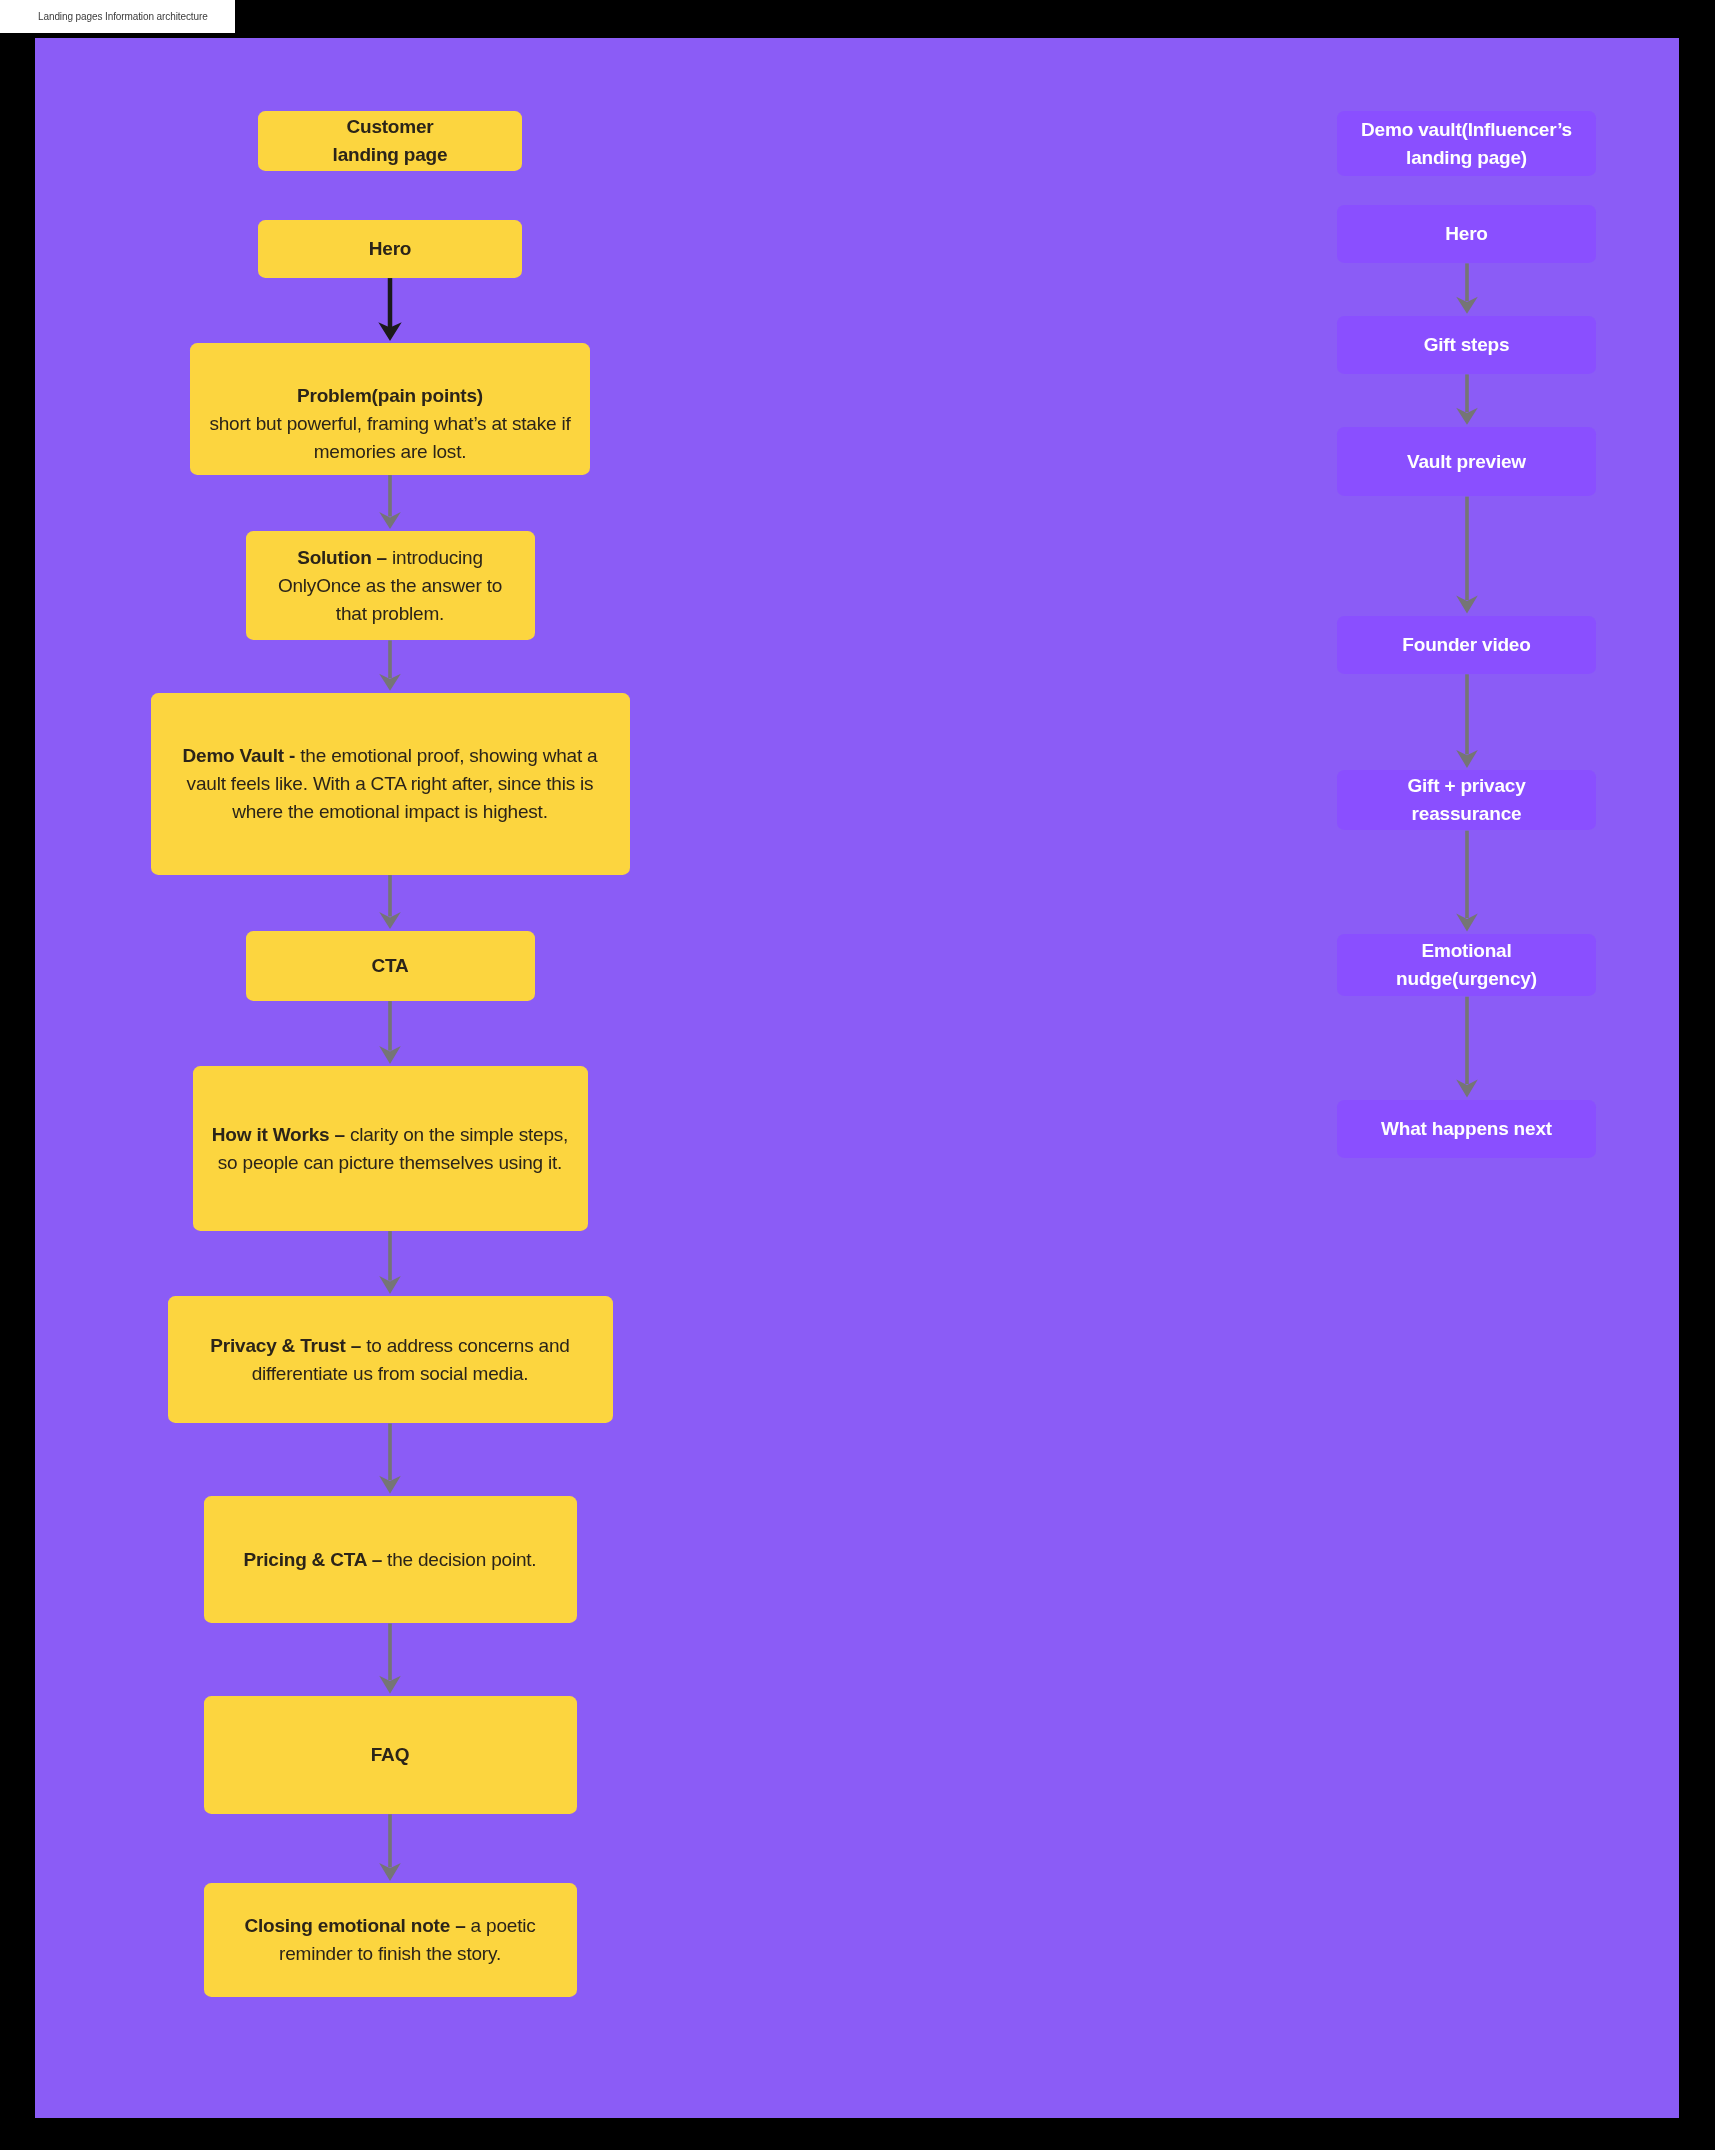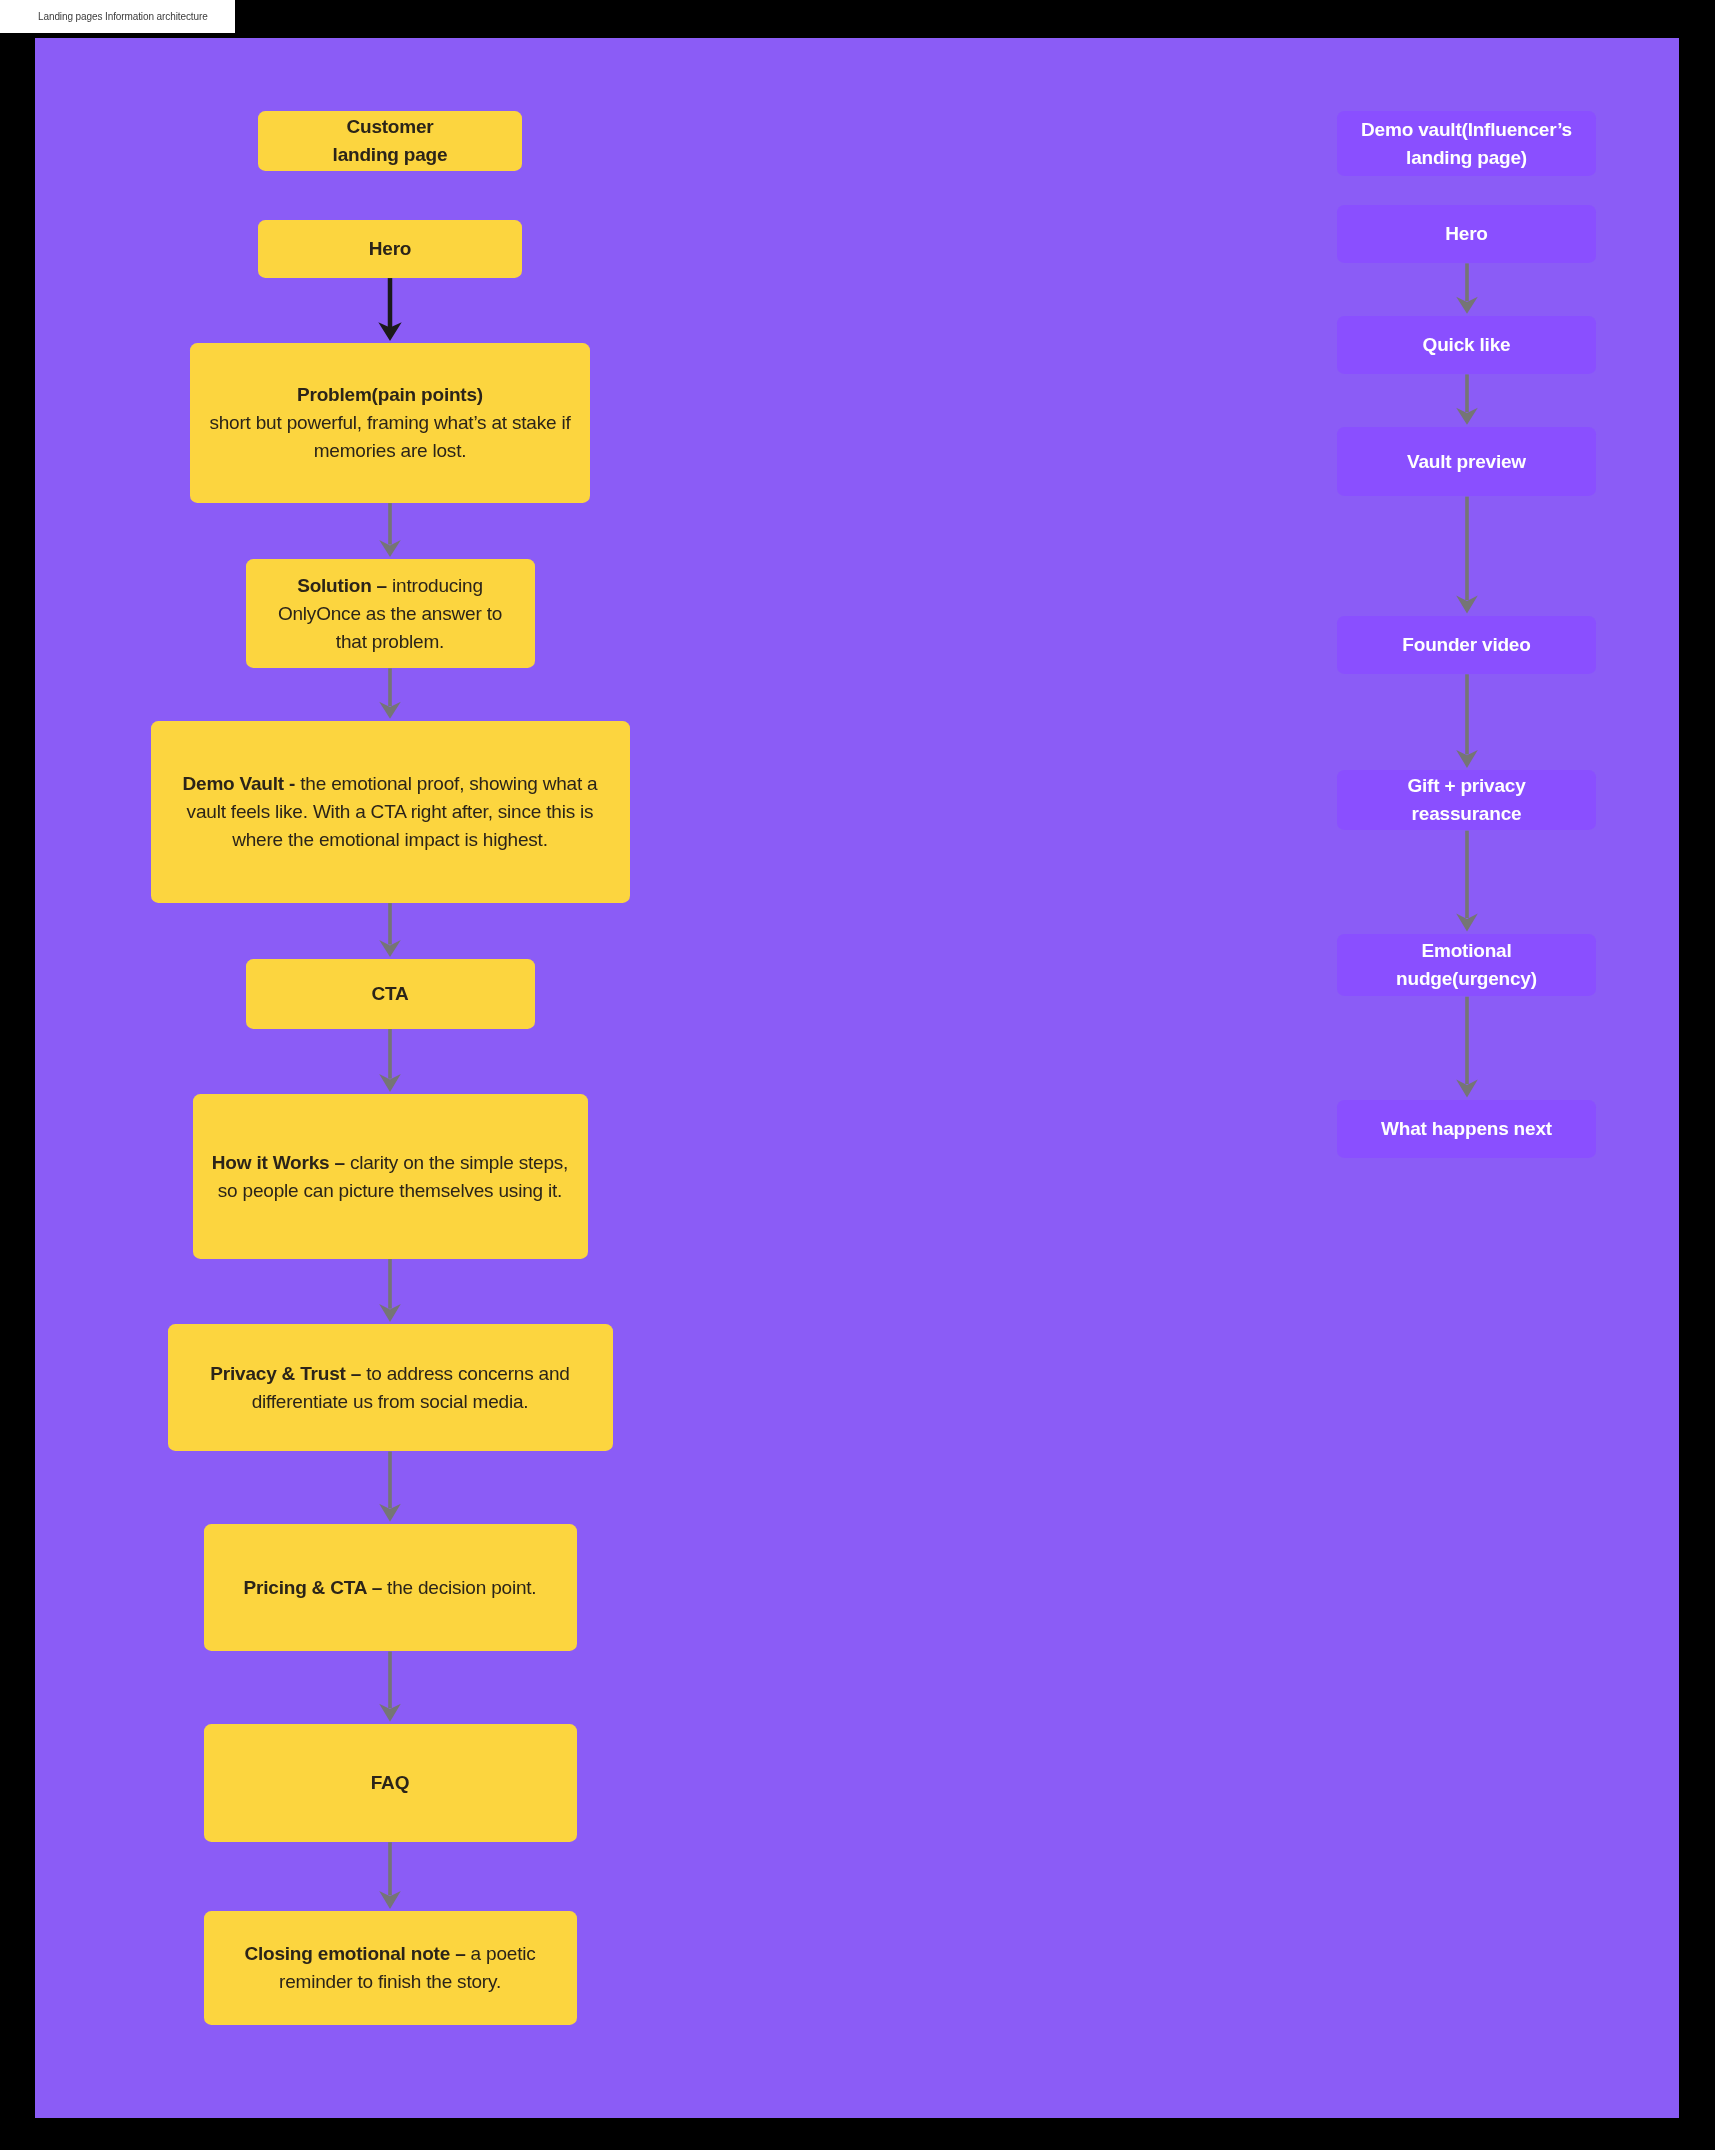--- a/index.html
+++ b/index.html
@@ -115,21 +115,21 @@
       </span>
     </div>
 
     <div class="connector">
       <svg width="36" height="65" viewBox="0 0 40 72">
         <line x1="20" y1="0" x2="20" y2="56" stroke="#1a1a1a" stroke-width="5"></line>
         <path d="M20 70 L7 49 L20 55 L33 49 Z" fill="#1a1a1a"></path>
       </svg>
     </div>
 
-    <div class="node yellow" style="width:400px;height:160px;">
+    <div class="node yellow" style="width:400px;height:132px;align-items:flex-end;">
       <span>
         <b>Problem(pain points)</b><br><span>short but powerful, framing what’s at stake if memories are lost.</span>
       </span>
     </div>
 
     <div class="connector">
       <svg width="36" height="56" viewBox="0 0 40 62">
         <line x1="20" y1="0" x2="20" y2="46" stroke="#757575" stroke-width="4"></line>
         <path d="M20 60 L8 41 L20 47 L32 41 Z" fill="#757575"></path>
       </svg>
@@ -246,21 +246,21 @@
     </div>
 
     <div class="connector">
       <svg width="36" height="53" viewBox="0 0 40 58">
         <line x1="20" y1="0" x2="20" y2="42" stroke="#757575" stroke-width="4"></line>
         <path d="M20 56 L8 37 L20 43 L32 37 Z" fill="#757575"></path>
       </svg>
     </div>
 
     <div class="node purple" style="width:259px;height:58px;">
-      <span>Quick like</span>
+      <span>Gift steps</span>
     </div>
 
     <div class="connector">
       <svg width="36" height="53" viewBox="0 0 40 58">
         <line x1="20" y1="0" x2="20" y2="42" stroke="#757575" stroke-width="4"></line>
         <path d="M20 56 L8 37 L20 43 L32 37 Z" fill="#757575"></path>
       </svg>
     </div>
 
     <div class="node purple" style="width:259px;height:69px;">

